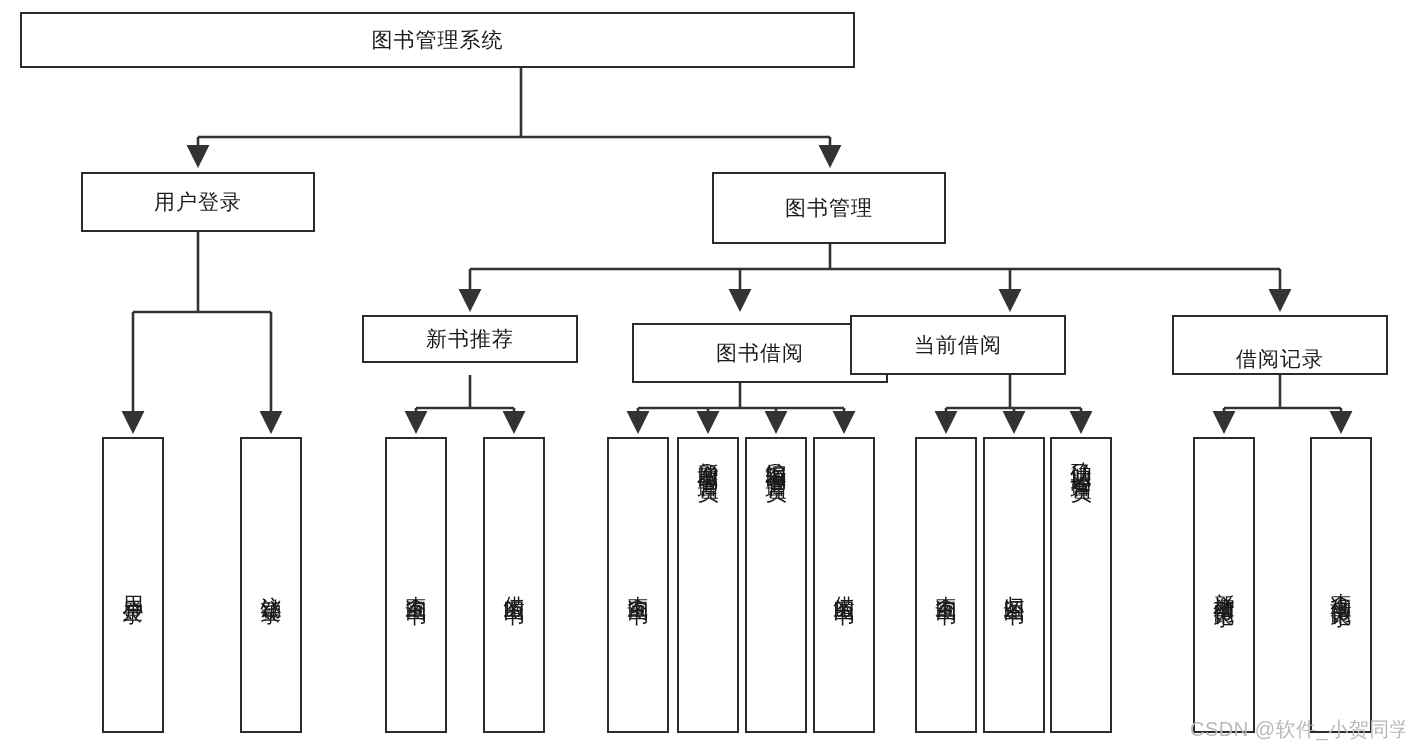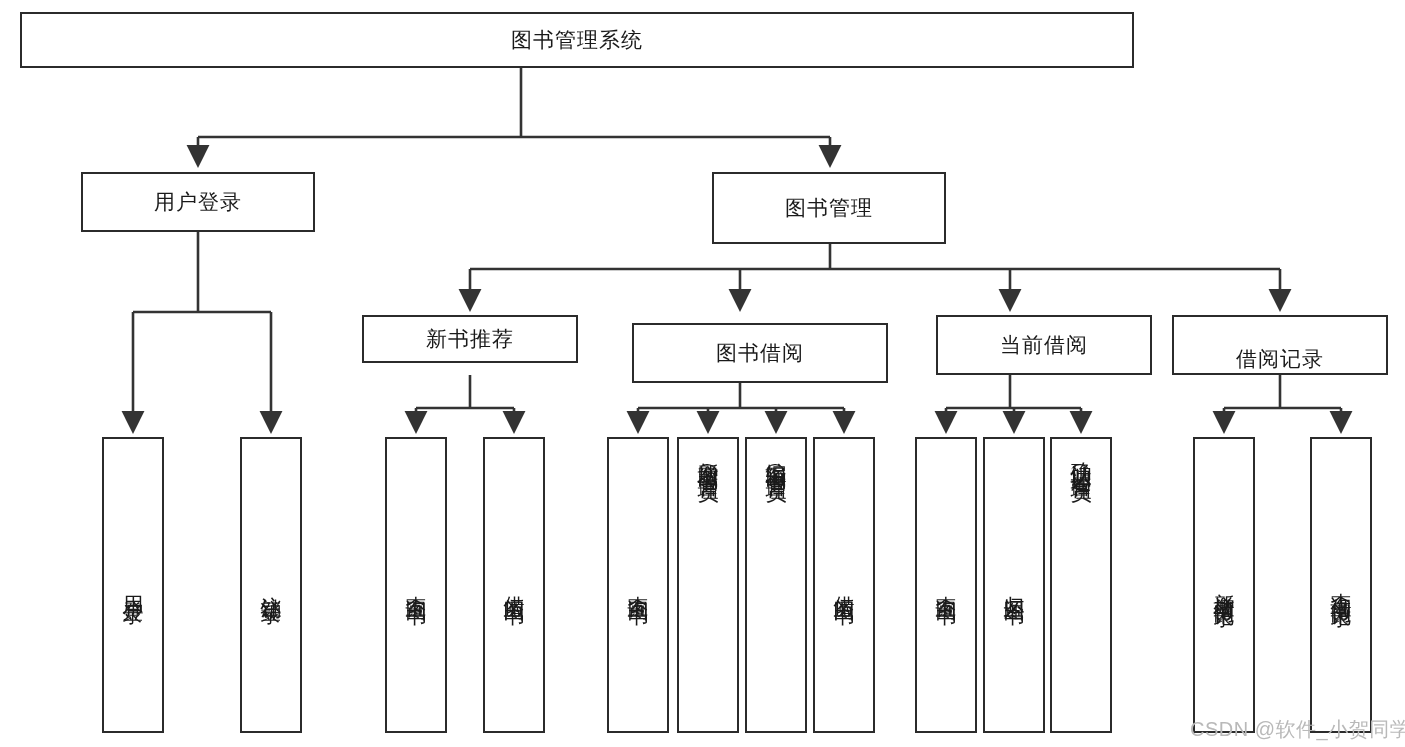--- a/index.html
+++ b/index.html
@@ -110,38 +110,38 @@
       <path d="M 1014 408 L 1014 430" marker-end="url(#arrow)"></path>
       <path d="M 1081 408 L 1081 430" marker-end="url(#arrow)"></path>
 
       <path d="M 1280 375 L 1280 408"></path>
       <path d="M 1224 408 L 1341 408"></path>
       <path d="M 1224 408 L 1224 430" marker-end="url(#arrow)"></path>
       <path d="M 1341 408 L 1341 430" marker-end="url(#arrow)"></path>
     </g>
   </svg>
 
-  <div class="node horiz" id="node-root" style="left: 20px; top: 12px; width: 1114px; height: 56px;">
+  <div class="node horiz" id="node-root" style="left: 20px; top: 12px; width: 835px; height: 56px;">
     <span class="label">图书管理系统</span>
   </div>
 
   <div class="node horiz" id="node-l2-0" style="left: 81px; top: 172px; width: 234px; height: 60px;">
     <span class="label">用户登录</span>
   </div>
   <div class="node horiz" id="node-l2-1" style="left: 712px; top: 172px; width: 234px; height: 72px;">
     <span class="label">图书管理</span>
   </div>
 
   <div class="node horiz" id="node-l3-0" style="left: 362px; top: 315px; width: 216px; height: 48px;">
     <span class="label">新书推荐</span>
   </div>
   <div class="node horiz" id="node-l3-1" style="left: 632px; top: 303px; width: 256px; height: 60px; margin-top: 20px;">
     <span class="label">图书借阅</span>
   </div>
-  <div class="node horiz" id="node-l3-2" style="left: 936px; top: 315px; width: 216px; height: 60px; text-align: right;">
+  <div class="node horiz" id="node-l3-2" style="left: 850px; top: 315px; width: 216px; height: 60px; text-align: right;">
     <span class="label">当前借阅</span>
   </div>
   <div class="node horiz" id="node-l3-3" style="left: 1172px; top: 315px; width: 216px; height: 60px; align-items: flex-end;">
     <span class="label">借阅记录</span>
   </div>
 
   <div class="node vert" id="node-leaf-0" style="left: 102px; top: 437px; width: 62px; height: 296px;">
     <span class="label">用户登录</span>
   </div>
   <div class="node vert" id="node-leaf-1" style="left: 240px; top: 437px; width: 62px; height: 296px;">

